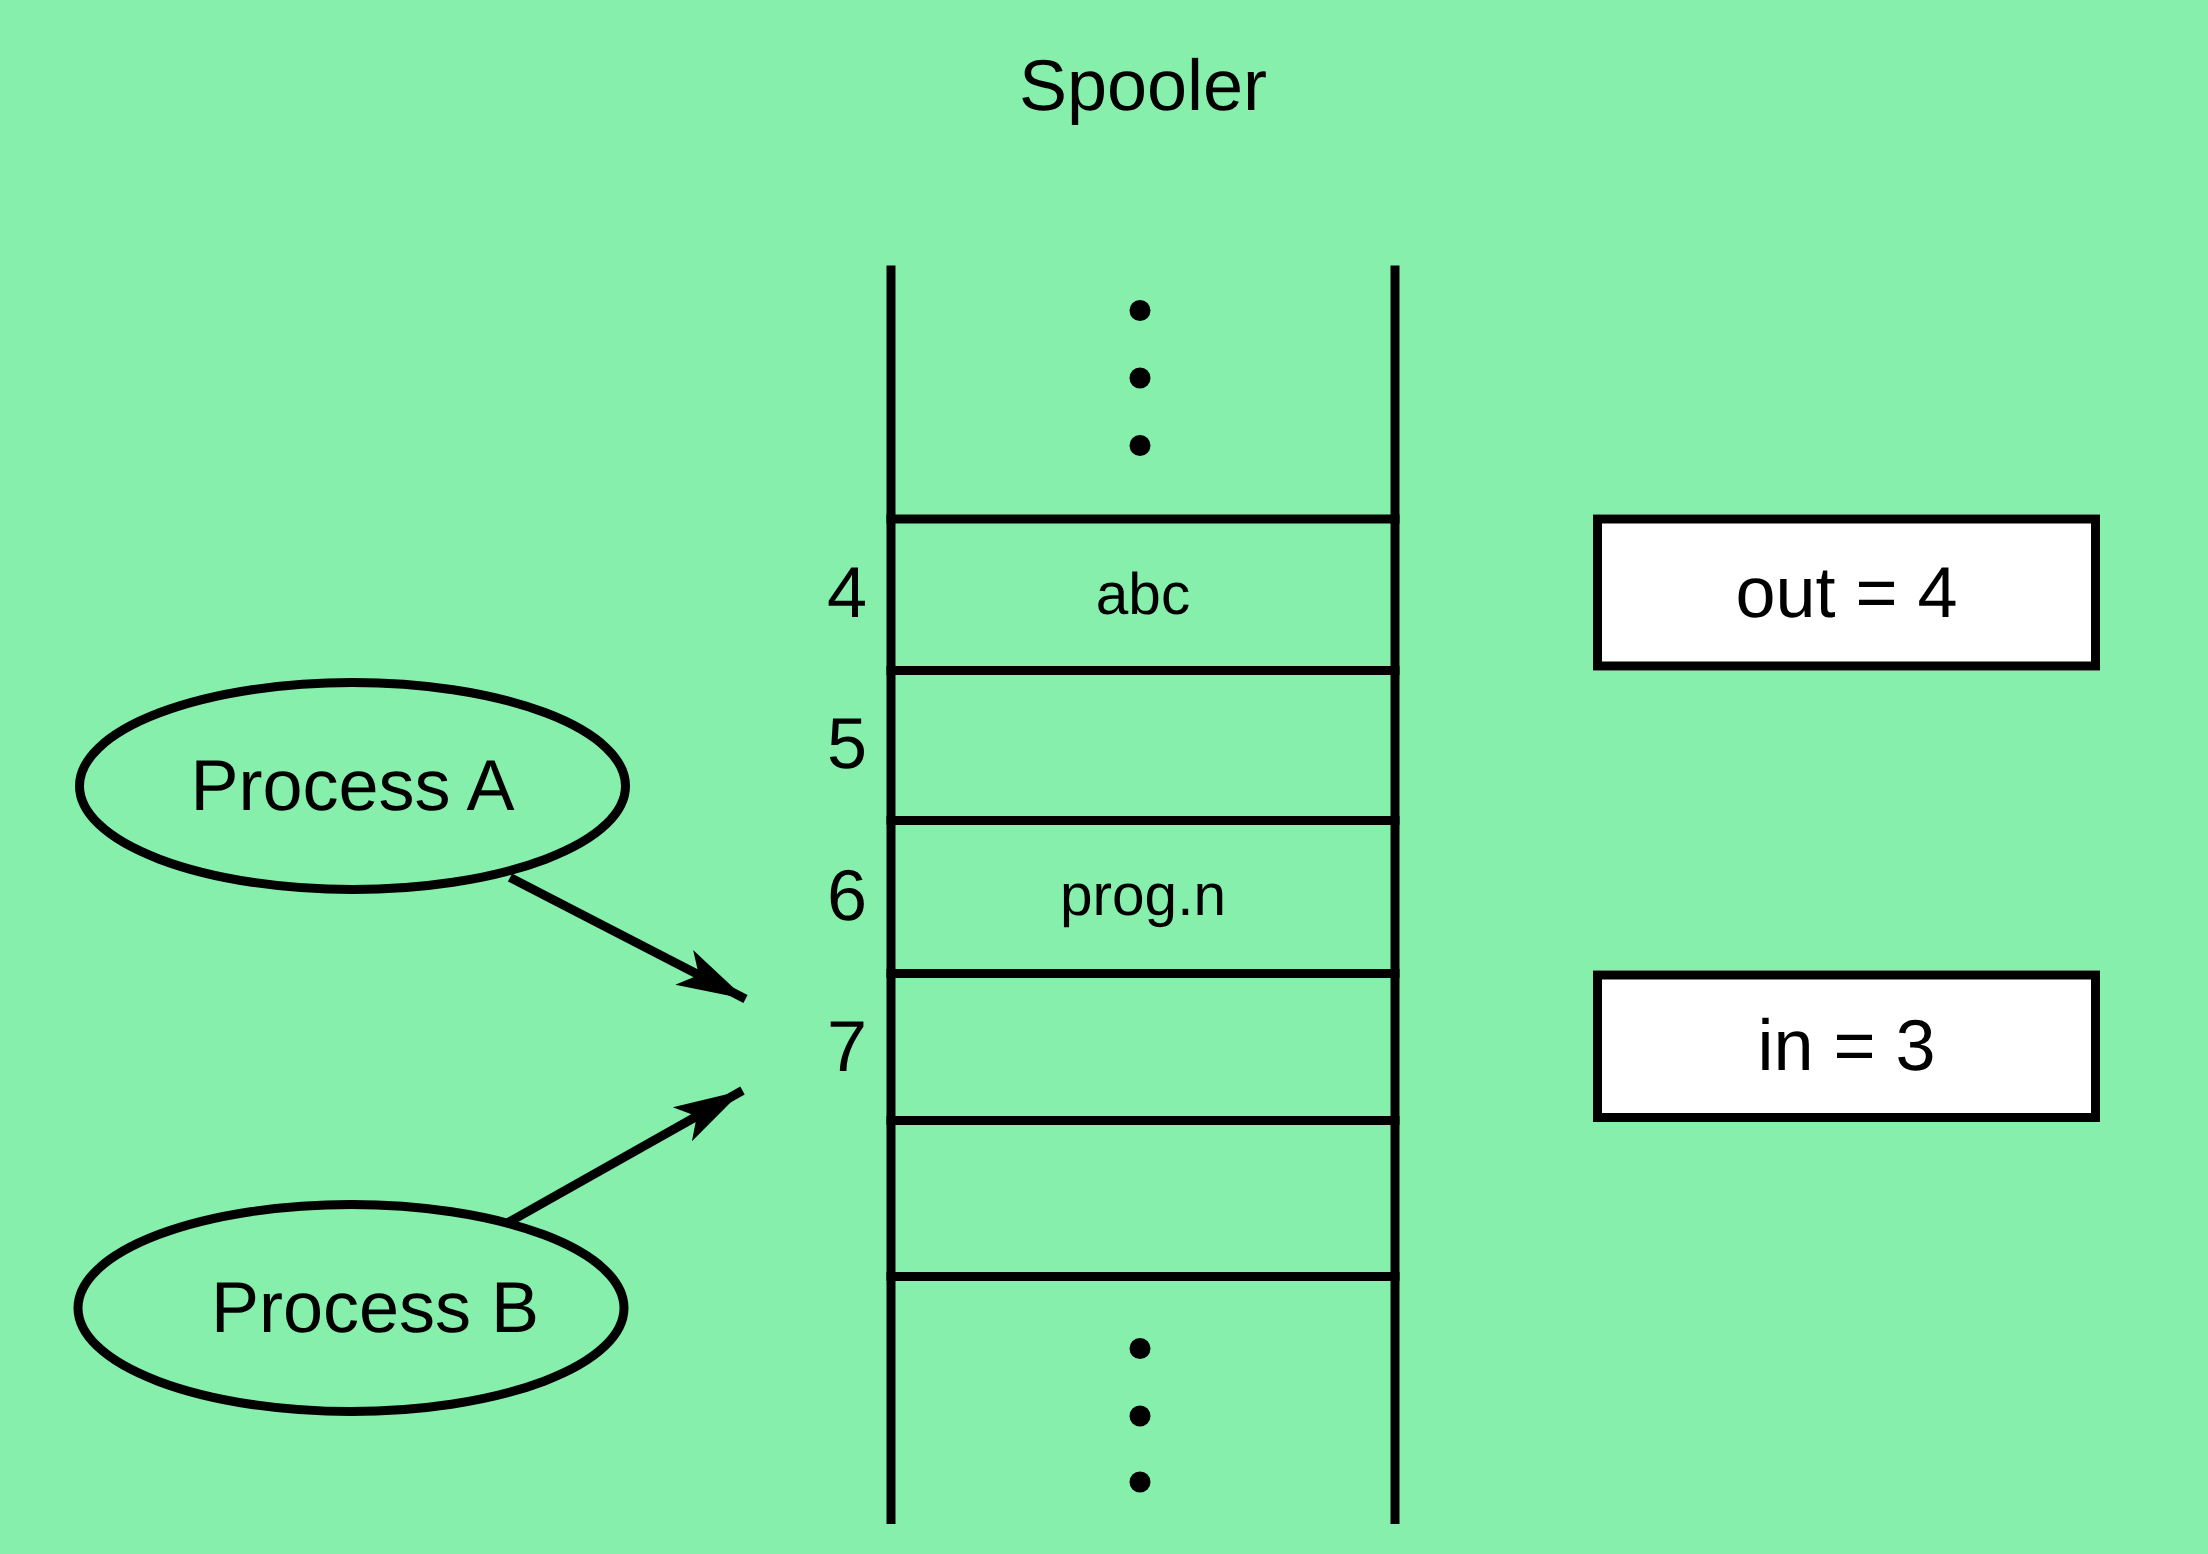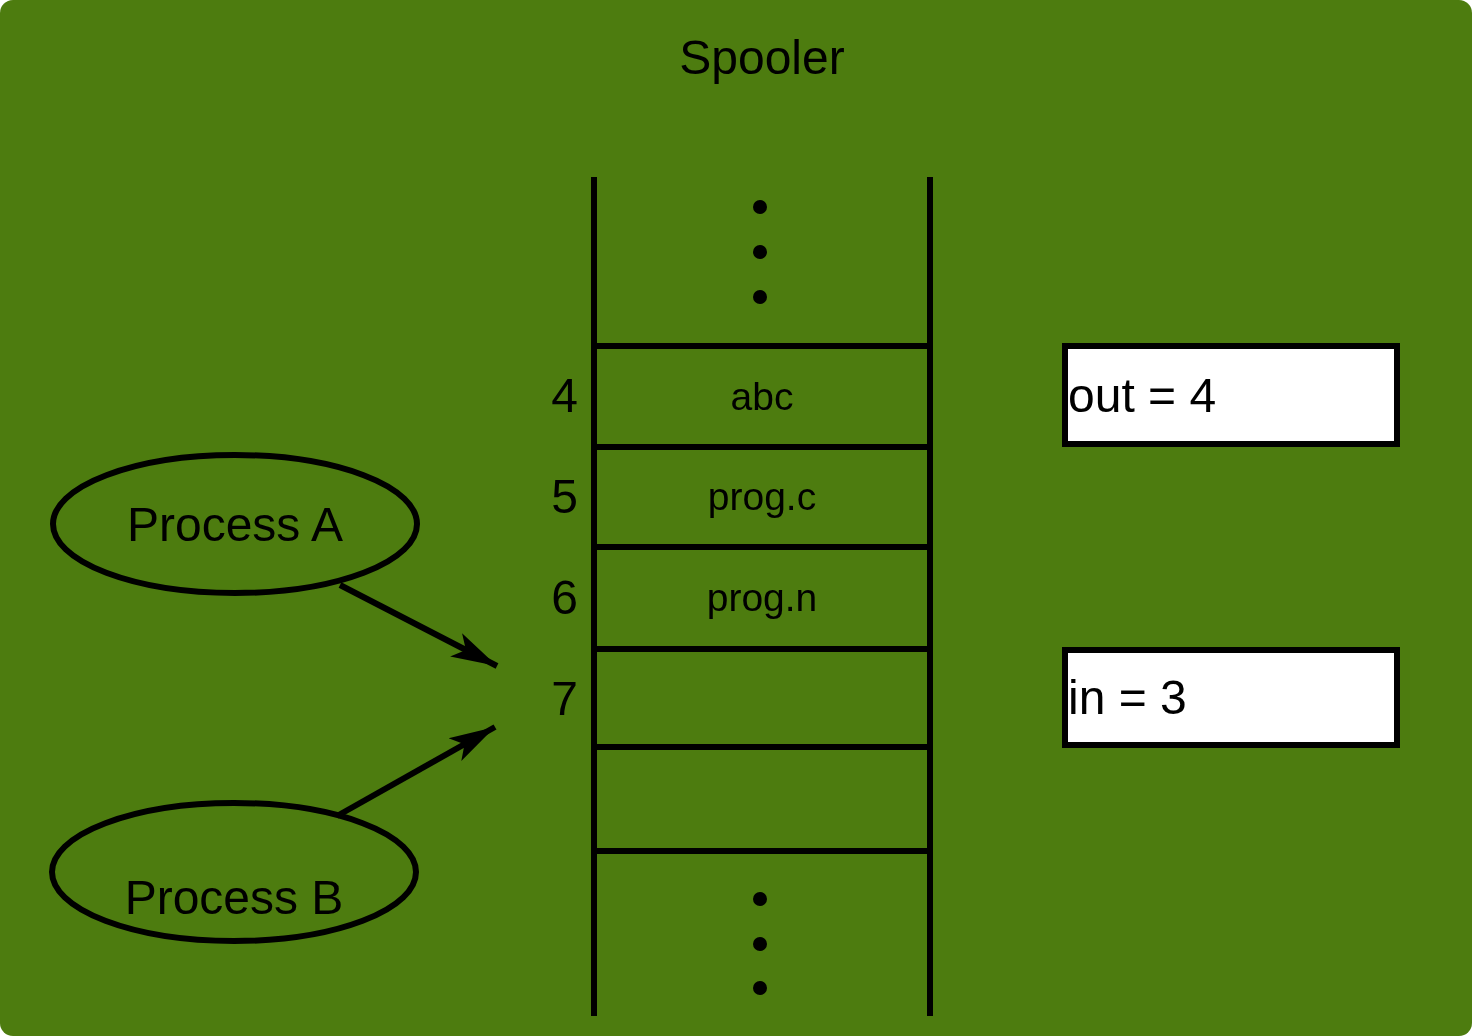--- a/index.html
+++ b/index.html
@@ -4,25 +4,24 @@
 <style>
   html, body {
     margin: 0;
     padding: 0;
     background: #ffffff;
   }
   .canvas {
     position: relative;
     width: 1472px;
     height: 1036px;
-    background: #4d7c0f;
+    background: #86efac;
     font-family: "Liberation Sans", "DejaVu Sans", sans-serif;
     color: #000000;
     overflow: hidden;
-    border-radius: 13px;
   }
   .svg-overlay {
     position: absolute;
     left: 0;
     top: 0;
     width: 1472px;
     height: 1036px;
   }
   .title {
     position: absolute;
@@ -77,38 +76,38 @@
     left: 753px;
   }
   .ptr-box {
     position: absolute;
     left: 1062px;
     width: 338px;
     border: 6px solid #000000;
     box-sizing: border-box;
     display: flex;
     align-items: center;
-    justify-content: flex-start;
+    justify-content: center;
     font-size: 48px;
     background: #ffffff;
   }
   .ptr-box.out { top: 343px; height: 104px; }
   .ptr-box.in  { top: 647px; height: 101px; }
   .process-label {
     position: absolute;
     width: 400px;
     height: 60px;
     display: flex;
     align-items: center;
     justify-content: center;
     font-size: 48px;
     text-align: center;
   }
   .process-label.a { left: 35px; top: 494px; }
-  .process-label.b { left: 34px; top: 842px; margin-top: 25px; }
+  .process-label.b { left: 50px; top: 842px; }
 </style>
 </head>
 <body>
 
 <div class="canvas">
 
   <svg class="svg-overlay" viewBox="0 0 1472 1036">
     <defs>
       <marker id="arrowhead" viewBox="0 0 48 28" refX="46" refY="14" markerWidth="48" markerHeight="28" orient="auto" markerUnits="userSpaceOnUse">
         <path d="M0,1 L46,14 L0,27 L11,14 Z" fill="#000000"></path>
@@ -137,21 +136,20 @@
   <div class="hline" style="top:646px"></div>
   <div class="hline" style="top:744px"></div>
   <div class="hline" style="top:848px"></div>
 
   <div class="slot-label" style="top:365px">4</div>
   <div class="slot-label" style="top:466px">5</div>
   <div class="slot-label" style="top:567px">6</div>
   <div class="slot-label" style="top:668px">7</div>
 
   <div class="slot-content" style="top:349px;height:95px">abc</div>
-  <div class="slot-content" style="top:450px;height:94px">prog.c</div>
   <div class="slot-content" style="top:550px;height:96px">prog.n</div>
   <div class="slot-content" style="top:652px;height:92px"></div>
   <div class="slot-content" style="top:750px;height:98px"></div>
 
   <div class="dot" style="top:892px"></div>
   <div class="dot" style="top:937px"></div>
   <div class="dot" style="top:981px"></div>
 
   <div class="ptr-box out">
     <span>out = 4</span>

